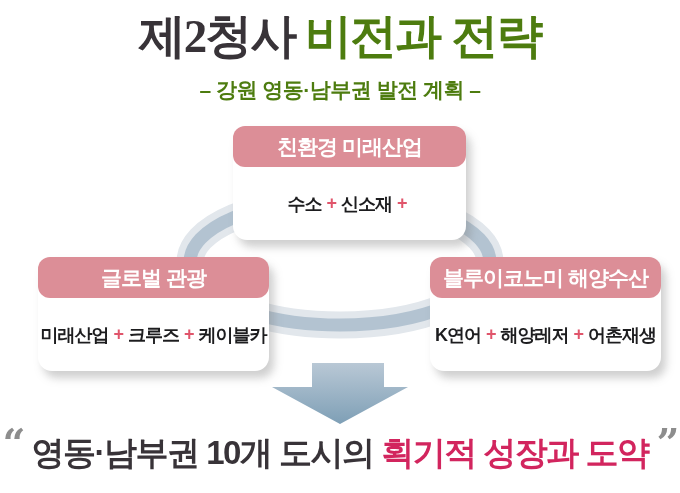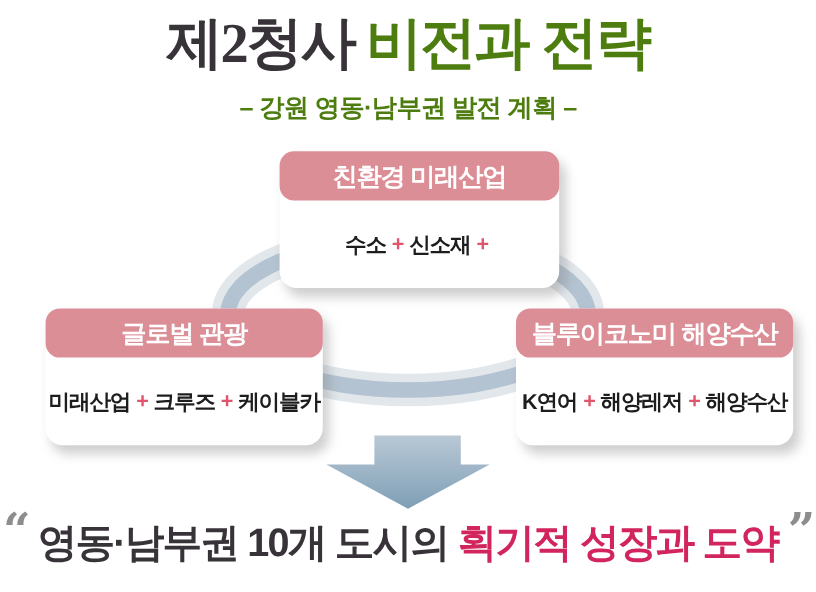--- a/index.html
+++ b/index.html
@@ -157,21 +157,21 @@
       </div>
   </div>
 
   <div class="card card-right">
     <div class="card-header">블루이코노미 해양수산</div>
     <div class="card-body">
         <span>K연어</span>
         <span class="plus">+</span>
         <span>해양레저</span>
         <span class="plus">+</span>
-        <span>해양수산</span>
+        <span>어촌재생</span>
       </div>
   </div>
 
   <div class="quote-line">
     <span class="qmark open">“</span><span class="dark">영동·남부권 10개 도시의 </span><span class="red">획기적 성장과 도약</span><span class="qmark close">”</span>
   </div>
 
 </div>
 
 </body></html>

